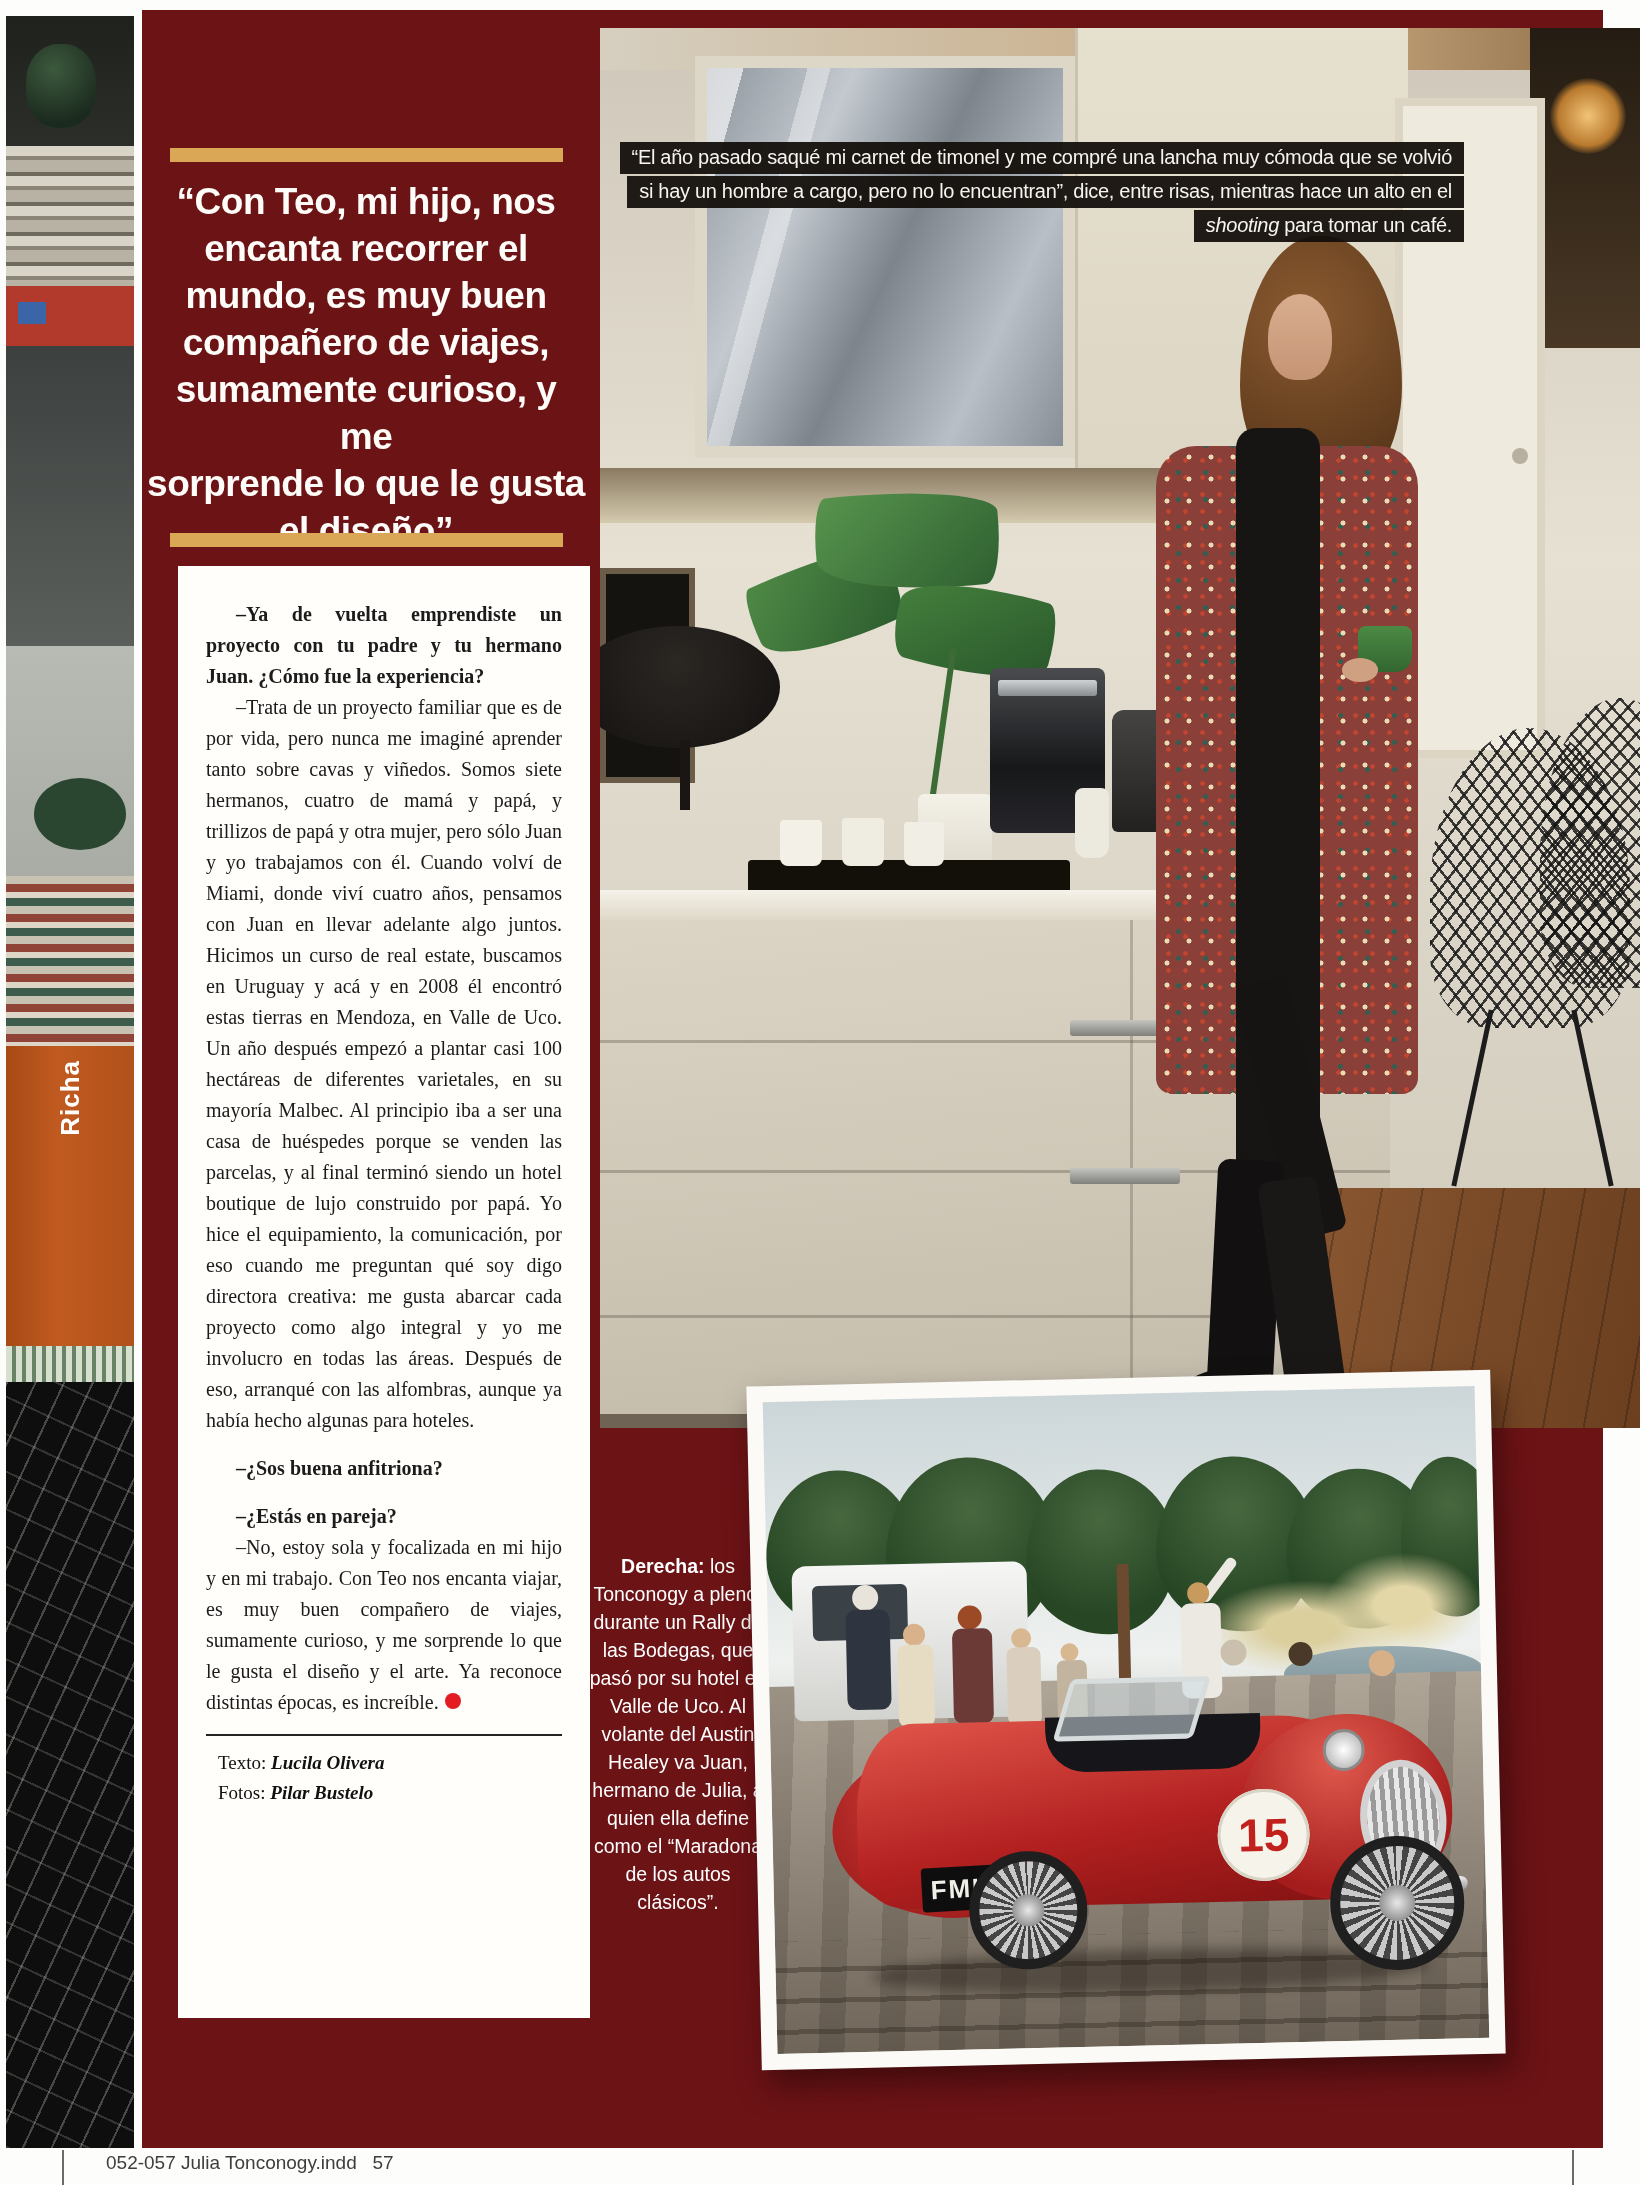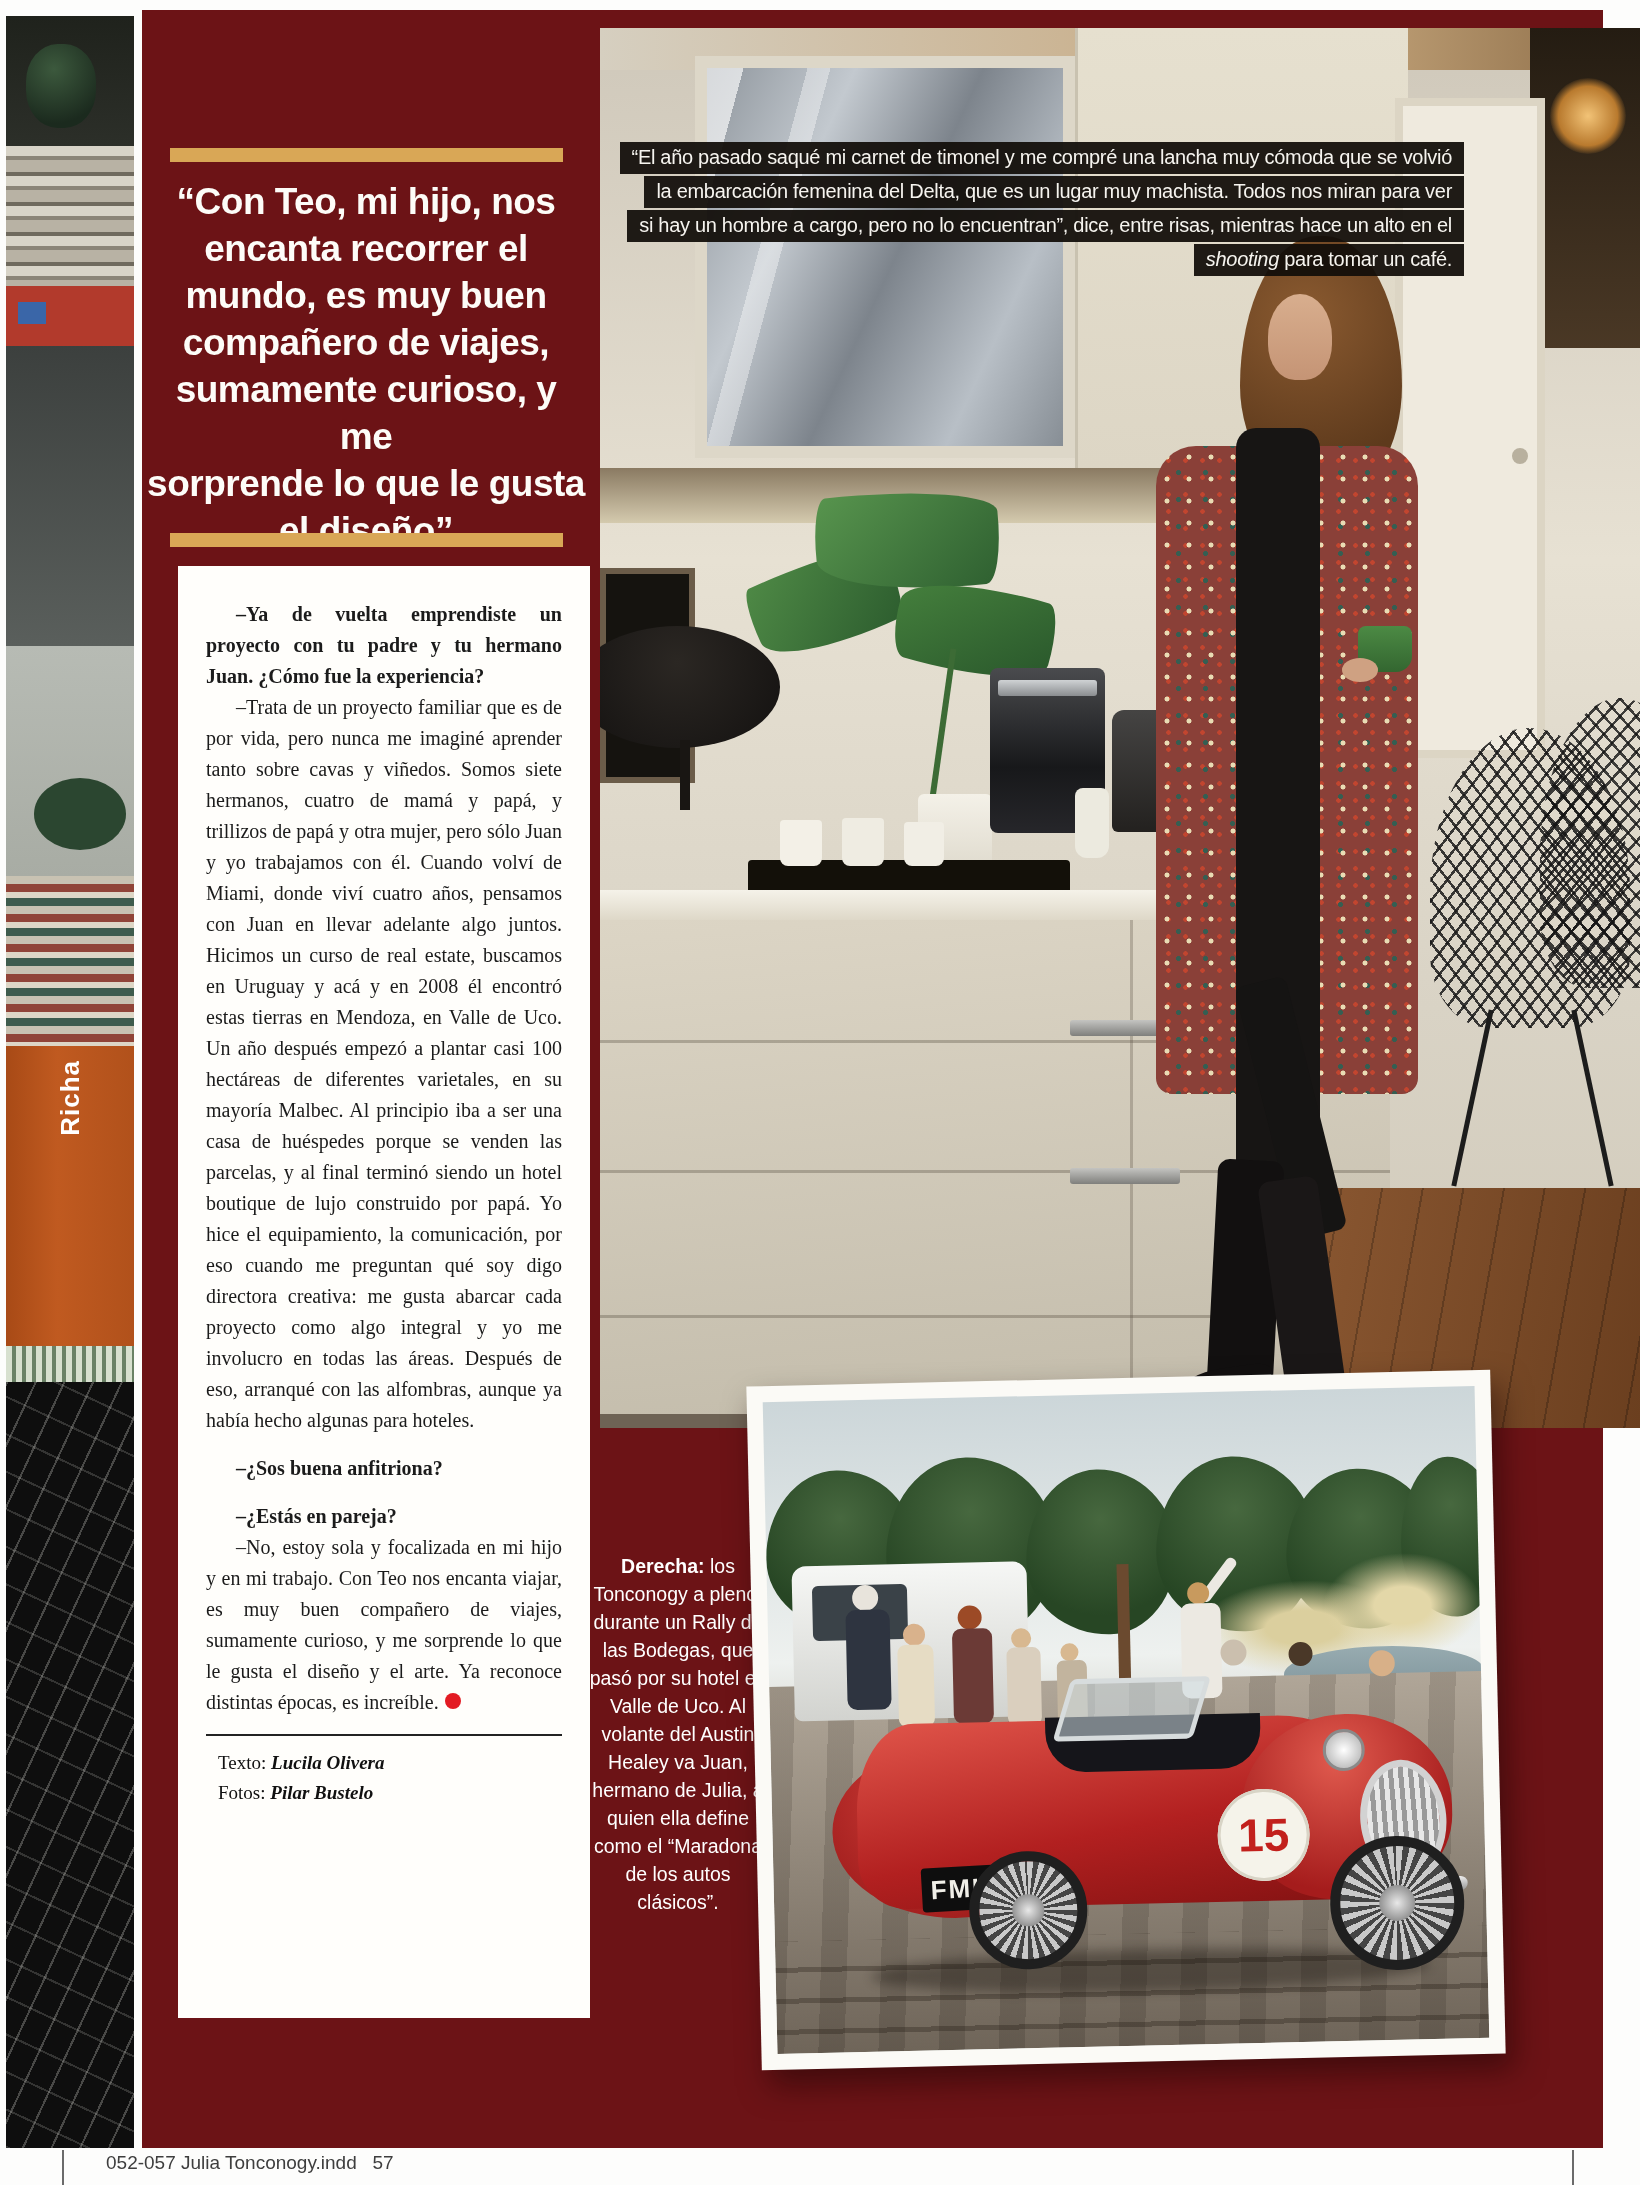--- a/index.html
+++ b/index.html
@@ -145,21 +145,20 @@
     <div class="abs" style="left:665px;top:950px;width:52px;height:260px;background:#151413;transform:rotate(-14deg);border-radius:10px;"></div>
     <div class="abs" style="left:612px;top:1132px;width:66px;height:246px;background:#121010;border-radius:12px 12px 6px 20px;transform:rotate(3deg);"></div>
     <div class="abs" style="left:672px;top:1150px;width:60px;height:220px;background:#1a1717;border-radius:12px 12px 18px 6px;transform:rotate(-8deg);"></div>
     <div class="abs" style="left:578px;top:1340px;width:96px;height:42px;background:#121010;border-radius:50% 20% 20% 50%;transform:rotate(-8deg);"></div>
     <div class="abs" style="left:758px;top:598px;width:54px;height:46px;background:linear-gradient(#4c8a44,#336630);border-radius:8px 8px 16px 16px;"></div>
     <div class="abs" style="left:742px;top:630px;width:36px;height:24px;background:#cfa182;border-radius:50%;"></div>
   </div>
 
   <div class="photocap">
     <div><span class="bar">“El año pasado saqué mi carnet de timonel y me compré una lancha muy cómoda que se volvió</span></div>
-    <div><span class="bar">la embarcación femenina del Delta, que es un lugar muy machista. Todos nos miran para ver</span></div>
     <div><span class="bar">si hay un hombre a cargo, pero no lo encuentran”, dice, entre risas, mientras hace un alto en el</span></div>
     <div><span class="bar"><span class="it">shooting</span><span> para tomar un café.</span></span></div>
   </div>
 
   <div class="goldbar" style="top:148px;"></div>
   <div class="pullquote">
     <div>“Con Teo, mi hijo, nos</div>
     <div>encanta recorrer el</div>
     <div>mundo, es muy buen</div>
     <div>compañero de viajes,</div>

